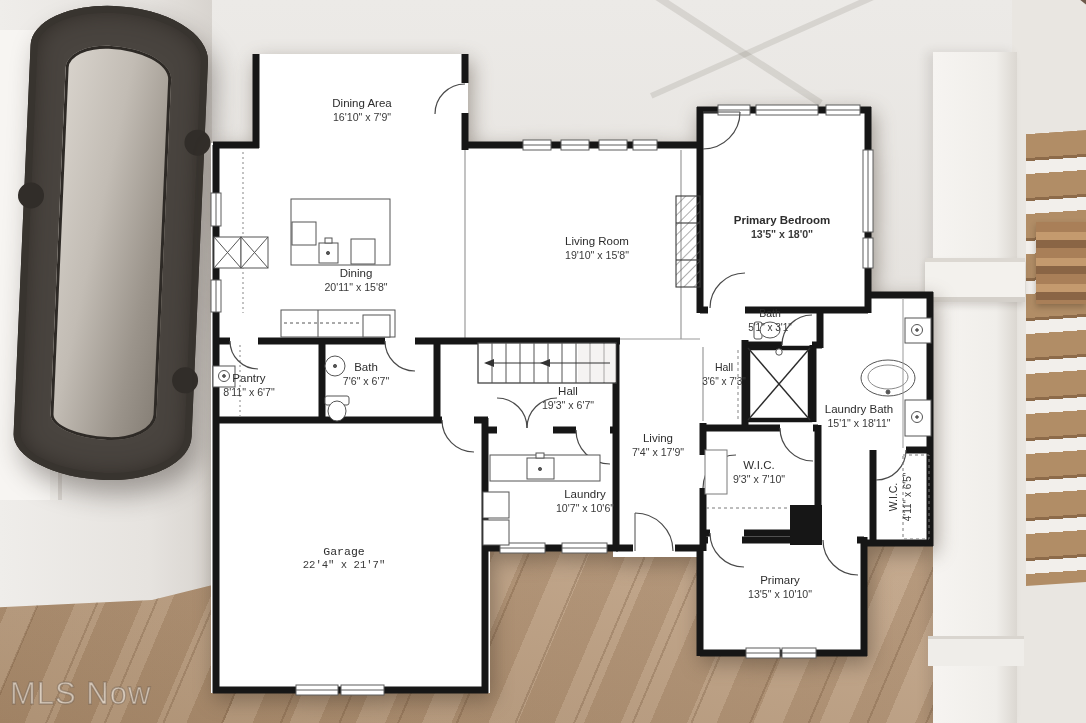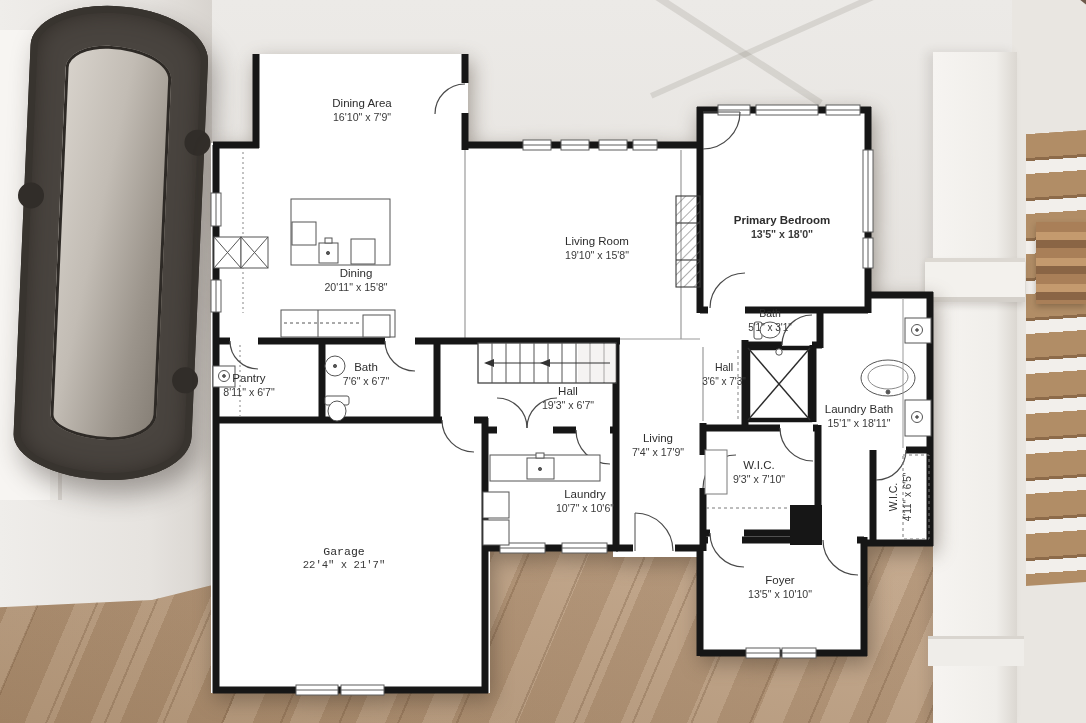--- a/index.html
+++ b/index.html
@@ -405,17 +405,18 @@
   </div>
   <div class="room-label" style="left:859px;top:417px;">
     <div>Laundry Bath</div>
     <div class="dims">15'1" x 18'11"</div>
   </div>
   <div class="room-label rot" style="left:901px;top:497px;font-size:10.5px;">
     <div>W.I.C.</div>
     <div class="dims" style="font-size:10px;">4'11" x 6'5"</div>
   </div>
   <div class="room-label" style="left:780px;top:588px;">
-    <div>Foyer</div>
+    <div>Primary</div>
     <div class="dims">13'5" x 10'10"</div>
   </div>
 
+  <div class="watermark">MLS Now</div>
 </div>
 
 </body></html>

